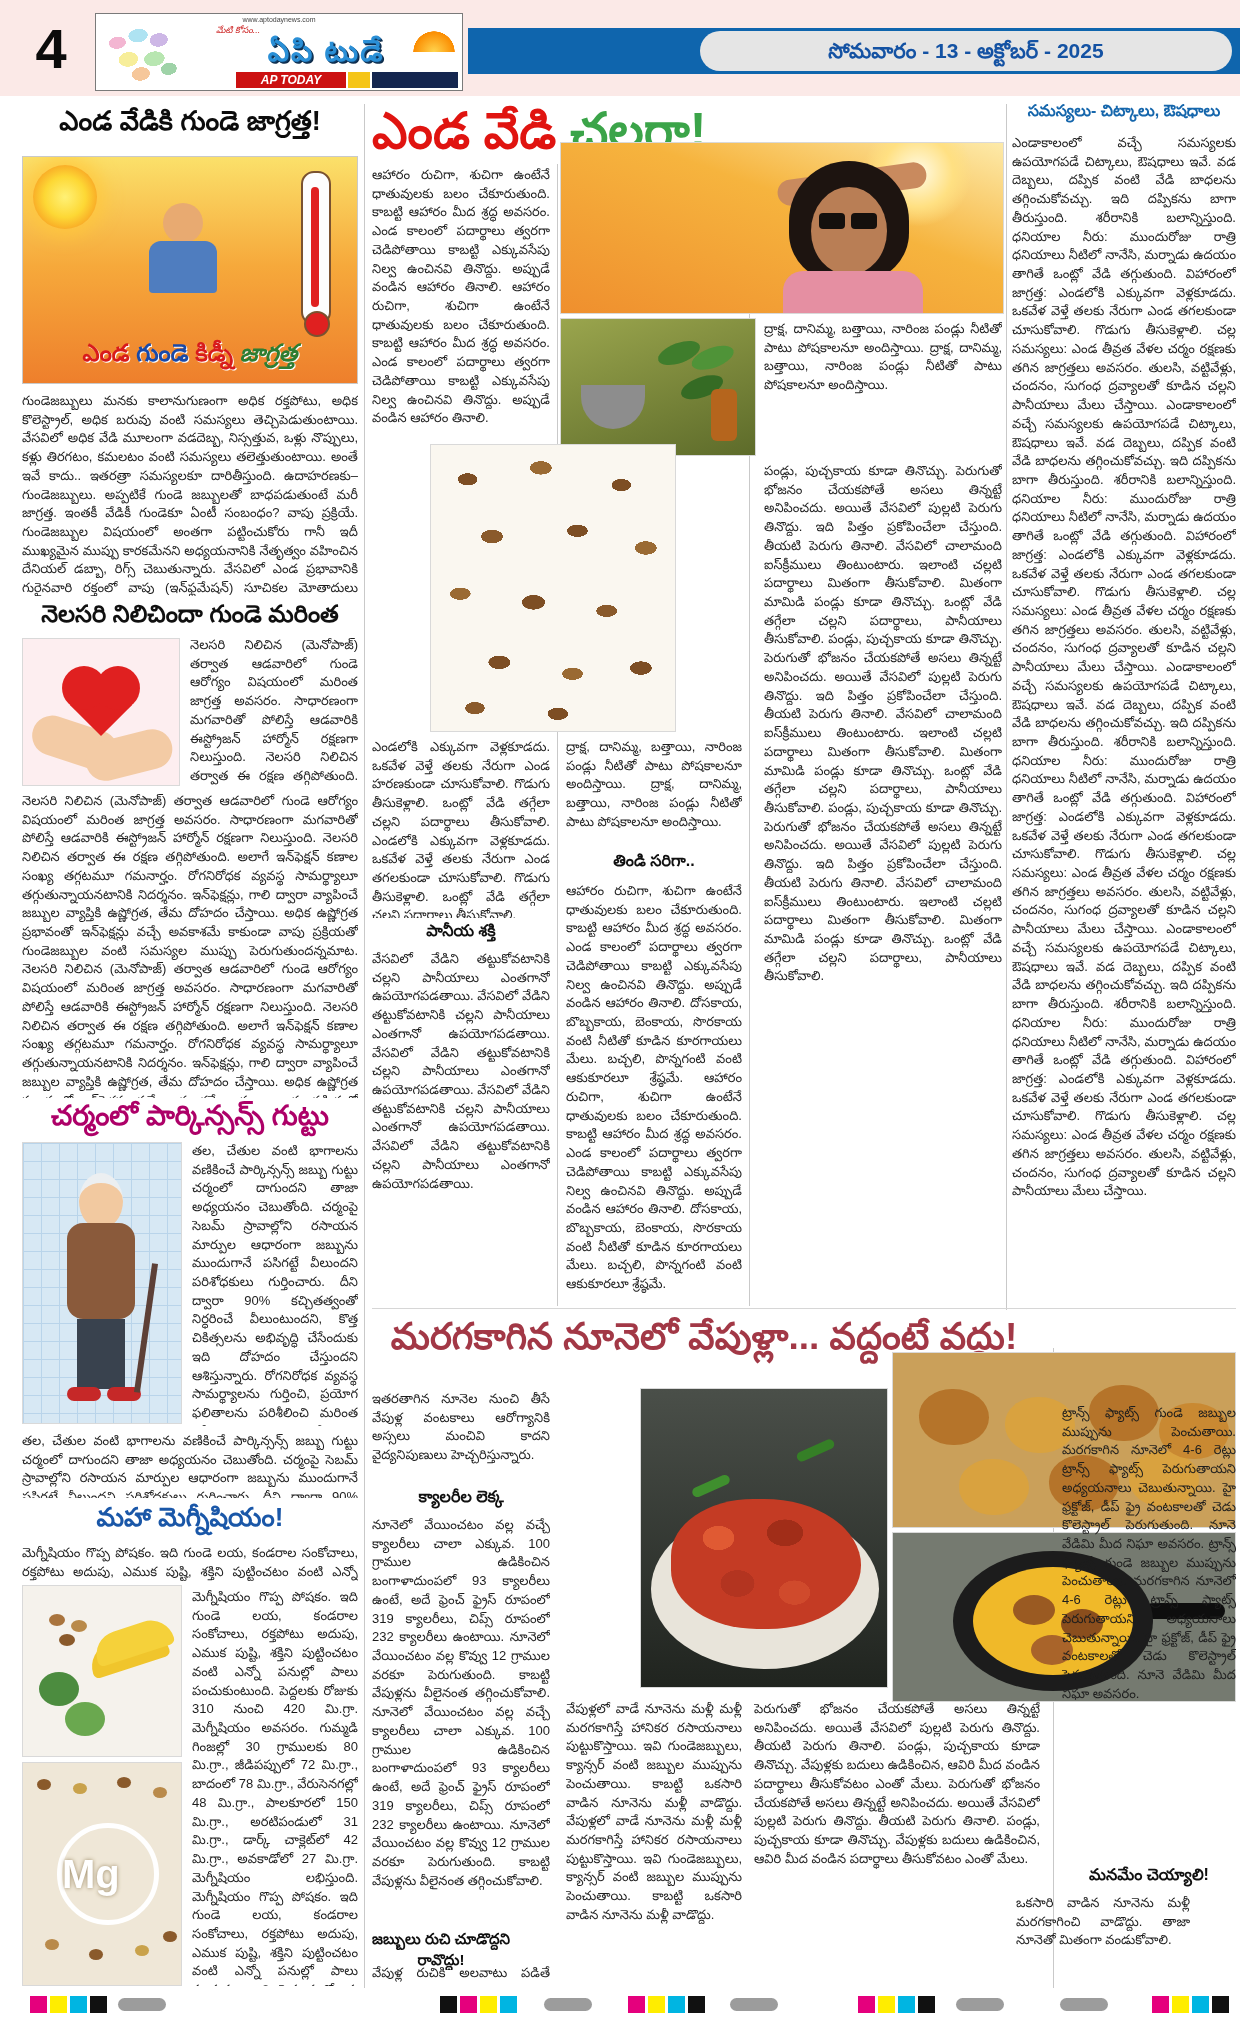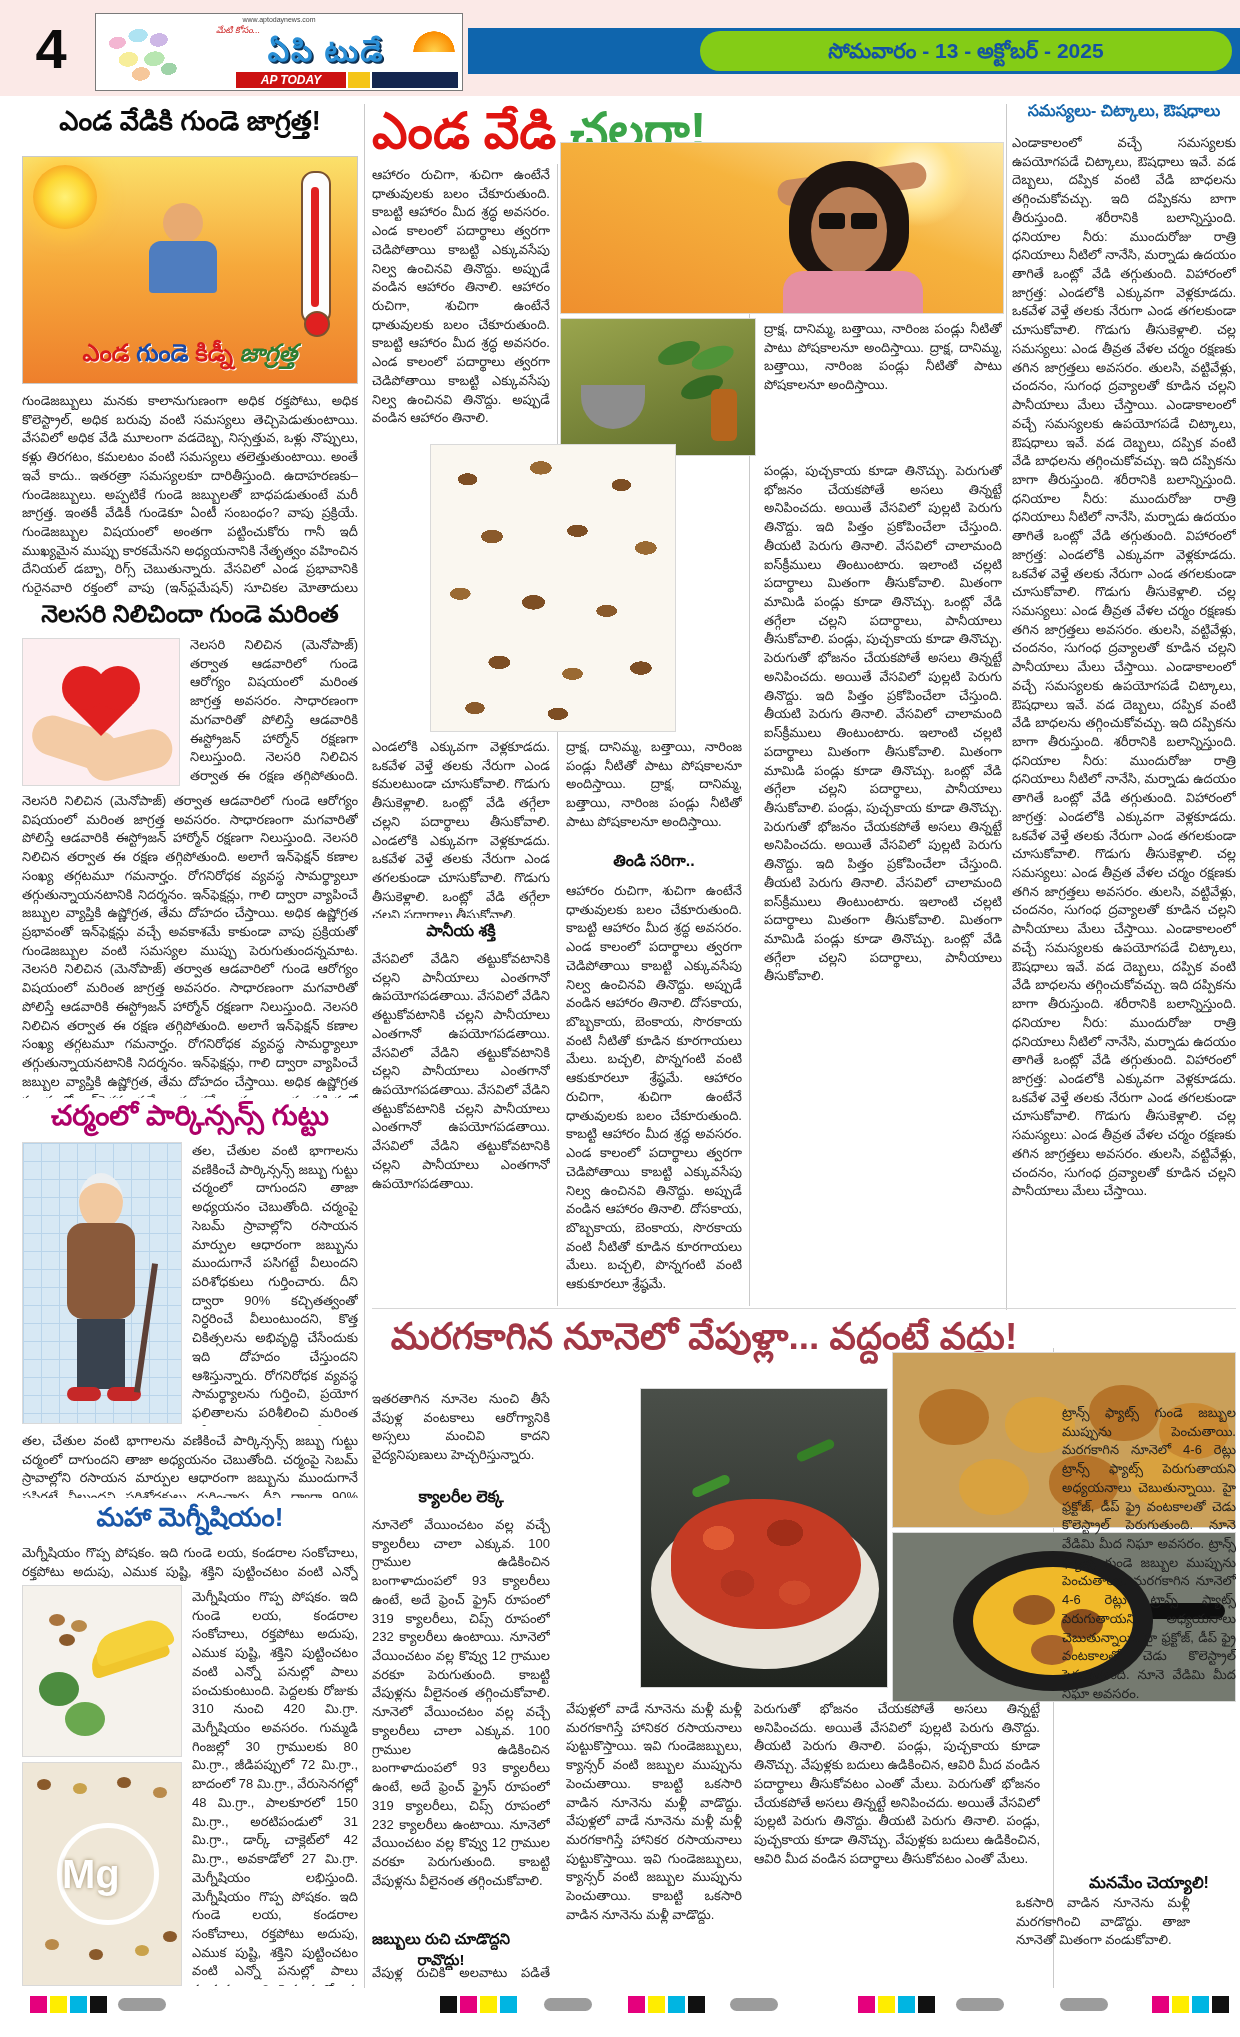--- a/index.html
+++ b/index.html
@@ -131,21 +131,21 @@
     <div id="mh-map"></div>
     <div id="mh-tagline">మేటి కోసం...</div>
     <div id="mh-logo">ఏపి టుడే</div>
     <div id="mh-red">AP TODAY</div>
     <div id="mh-yellow"></div>
     <div id="mh-navy"></div>
     <div id="mh-sun"></div>
   </div>
 
   <div class="abs" id="dateband" style="background: rgb(15, 101, 173);"></div>
-  <div class="abs" id="datepill" style="background: #84cc16; color: rgb(20, 82, 163);">సోమవారం - 13 - అక్టోబర్ - 2025</div>
+  <div class="abs" id="datepill" style="background: #e5e5e5; color: rgb(20, 82, 163);">సోమవారం - 13 - అక్టోబర్ - 2025</div>
 
   <div class="rule-v" style="left:364px;top:104px;height:1884px;"></div>
   <div class="rule-v" style="left:1006px;top:104px;height:1206px;"></div>
   <div class="rule-v" style="left:557px;top:164px;height:1142px;"></div>
   <div class="rule-v" style="left:749px;top:164px;height:1142px;"></div>
   <div class="rule-v" style="left:1053px;top:1348px;height:640px;"></div>
   <div class="rule-h" style="left:372px;top:1308px;width:864px;"></div>
 
   <div class="abs" id="l-a1-title">ఎండ వేడికి గుండె జాగ్రత్త!</div>
 
@@ -219,21 +219,21 @@
   </div>
   <div class="img" id="img-herbs">
     <div class="mortar"></div>
     <div class="leaf"></div>
     <div class="bottle"></div>
   </div>
   <div class="img" id="img-seeds"></div>
 
   <div class="abs body-txt" style="left:372px;top:166px;width:178px;height:272px;">ఆహారం రుచిగా, శుచిగా ఉంటేనే ధాతువులకు బలం చేకూరుతుంది. కాబట్టి ఆహారం మీద శ్రద్ధ అవసరం. ఎండ కాలంలో పదార్థాలు త్వరగా చెడిపోతాయి కాబట్టి ఎక్కువసేపు నిల్వ ఉంచినవి తినొద్దు. అప్పుడే వండిన ఆహారం తినాలి. ఆహారం రుచిగా, శుచిగా ఉంటేనే ధాతువులకు బలం చేకూరుతుంది. కాబట్టి ఆహారం మీద శ్రద్ధ అవసరం. ఎండ కాలంలో పదార్థాలు త్వరగా చెడిపోతాయి కాబట్టి ఎక్కువసేపు నిల్వ ఉంచినవి తినొద్దు. అప్పుడే వండిన ఆహారం తినాలి.</div>
   <div class="abs body-txt" style="left:764px;top:320px;width:238px;height:136px;">ద్రాక్ష, దానిమ్మ, బత్తాయి, నారింజ పండ్లు నీటితో పాటు పోషకాలనూ అందిస్తాయి. ద్రాక్ష, దానిమ్మ, బత్తాయి, నారింజ పండ్లు నీటితో పాటు పోషకాలనూ అందిస్తాయి.</div>
-  <div class="abs body-txt" style="left:372px;top:738px;width:178px;height:180px;">ఎండలోకి ఎక్కువగా వెళ్లకూడదు. ఒకవేళ వెళ్తే తలకు నేరుగా ఎండ కమలటుండా చూసుకోవాలి. గొడుగు తీసుకెళ్లాలి. ఒంట్లో వేడి తగ్గేలా చల్లని పదార్థాలు తీసుకోవాలి. ఎండలోకి ఎక్కువగా వెళ్లకూడదు. ఒకవేళ వెళ్తే తలకు నేరుగా ఎండ తగలకుండా చూసుకోవాలి. గొడుగు తీసుకెళ్లాలి. ఒంట్లో వేడి తగ్గేలా చల్లని పదార్థాలు తీసుకోవాలి.</div>
+  <div class="abs body-txt" style="left:372px;top:738px;width:178px;height:180px;">ఎండలోకి ఎక్కువగా వెళ్లకూడదు. ఒకవేళ వెళ్తే తలకు నేరుగా ఎండ హరణకుండా చూసుకోవాలి. గొడుగు తీసుకెళ్లాలి. ఒంట్లో వేడి తగ్గేలా చల్లని పదార్థాలు తీసుకోవాలి. ఎండలోకి ఎక్కువగా వెళ్లకూడదు. ఒకవేళ వెళ్తే తలకు నేరుగా ఎండ తగలకుండా చూసుకోవాలి. గొడుగు తీసుకెళ్లాలి. ఒంట్లో వేడి తగ్గేలా చల్లని పదార్థాలు తీసుకోవాలి.</div>
   <div class="abs sub" style="left:372px;top:922px;width:178px;height:24px;font-size:16px;">పానీయ శక్తి</div>
   <div class="abs body-txt" style="left:372px;top:950px;width:178px;height:356px;">వేసవిలో వేడిని తట్టుకోవటానికి చల్లని పానీయాలు ఎంతగానో ఉపయోగపడతాయి. వేసవిలో వేడిని తట్టుకోవటానికి చల్లని పానీయాలు ఎంతగానో ఉపయోగపడతాయి. వేసవిలో వేడిని తట్టుకోవటానికి చల్లని పానీయాలు ఎంతగానో ఉపయోగపడతాయి. వేసవిలో వేడిని తట్టుకోవటానికి చల్లని పానీయాలు ఎంతగానో ఉపయోగపడతాయి. వేసవిలో వేడిని తట్టుకోవటానికి చల్లని పానీయాలు ఎంతగానో ఉపయోగపడతాయి.</div>
   <div class="abs body-txt" style="left:566px;top:738px;width:176px;height:110px;">ద్రాక్ష, దానిమ్మ, బత్తాయి, నారింజ పండ్లు నీటితో పాటు పోషకాలనూ అందిస్తాయి. ద్రాక్ష, దానిమ్మ, బత్తాయి, నారింజ పండ్లు నీటితో పాటు పోషకాలనూ అందిస్తాయి.</div>
   <div class="abs sub" style="left:566px;top:852px;width:176px;height:24px;font-size:16px;">తిండి సరిగా..</div>
   <div class="abs body-txt" style="left:566px;top:882px;width:176px;height:424px;">ఆహారం రుచిగా, శుచిగా ఉంటేనే ధాతువులకు బలం చేకూరుతుంది. కాబట్టి ఆహారం మీద శ్రద్ధ అవసరం. ఎండ కాలంలో పదార్థాలు త్వరగా చెడిపోతాయి కాబట్టి ఎక్కువసేపు నిల్వ ఉంచినవి తినొద్దు. అప్పుడే వండిన ఆహారం తినాలి. దోసకాయ, బొబ్బకాయ, బెంకాయ, సొరకాయ వంటి నీటితో కూడిన కూరగాయలు మేలు. బచ్చలి, పొన్నగంటి వంటి ఆకుకూరలూ శ్రేష్ఠమే. ఆహారం రుచిగా, శుచిగా ఉంటేనే ధాతువులకు బలం చేకూరుతుంది. కాబట్టి ఆహారం మీద శ్రద్ధ అవసరం. ఎండ కాలంలో పదార్థాలు త్వరగా చెడిపోతాయి కాబట్టి ఎక్కువసేపు నిల్వ ఉంచినవి తినొద్దు. అప్పుడే వండిన ఆహారం తినాలి. దోసకాయ, బొబ్బకాయ, బెంకాయ, సొరకాయ వంటి నీటితో కూడిన కూరగాయలు మేలు. బచ్చలి, పొన్నగంటి వంటి ఆకుకూరలూ శ్రేష్ఠమే.</div>
   <div class="abs body-txt" style="left:764px;top:462px;width:238px;height:844px;">పండ్లు, పుచ్చకాయ కూడా తినొచ్చు. పెరుగుతో భోజనం చేయకపోతే అసలు తిన్నట్టే అనిపించదు. అయితే వేసవిలో పుల్లటి పెరుగు తినొద్దు. ఇది పిత్తం ప్రకోపించేలా చేస్తుంది. తీయటి పెరుగు తినాలి. వేసవిలో చాలామంది ఐస్‌క్రీములు తింటుంటారు. ఇలాంటి చల్లటి పదార్థాలు మితంగా తీసుకోవాలి. మితంగా మామిడి పండ్లు కూడా తినొచ్చు. ఒంట్లో వేడి తగ్గేలా చల్లని పదార్థాలు, పానీయాలు తీసుకోవాలి. పండ్లు, పుచ్చకాయ కూడా తినొచ్చు. పెరుగుతో భోజనం చేయకపోతే అసలు తిన్నట్టే అనిపించదు. అయితే వేసవిలో పుల్లటి పెరుగు తినొద్దు. ఇది పిత్తం ప్రకోపించేలా చేస్తుంది. తీయటి పెరుగు తినాలి. వేసవిలో చాలామంది ఐస్‌క్రీములు తింటుంటారు. ఇలాంటి చల్లటి పదార్థాలు మితంగా తీసుకోవాలి. మితంగా మామిడి పండ్లు కూడా తినొచ్చు. ఒంట్లో వేడి తగ్గేలా చల్లని పదార్థాలు, పానీయాలు తీసుకోవాలి. పండ్లు, పుచ్చకాయ కూడా తినొచ్చు. పెరుగుతో భోజనం చేయకపోతే అసలు తిన్నట్టే అనిపించదు. అయితే వేసవిలో పుల్లటి పెరుగు తినొద్దు. ఇది పిత్తం ప్రకోపించేలా చేస్తుంది. తీయటి పెరుగు తినాలి. వేసవిలో చాలామంది ఐస్‌క్రీములు తింటుంటారు. ఇలాంటి చల్లటి పదార్థాలు మితంగా తీసుకోవాలి. మితంగా మామిడి పండ్లు కూడా తినొచ్చు. ఒంట్లో వేడి తగ్గేలా చల్లని పదార్థాలు, పానీయాలు తీసుకోవాలి.</div>
 
   <div class="abs sub" id="r-header" style="color: rgb(21, 102, 172);">సమస్యలు- చిట్కాలు, ఔషధాలు</div>
   <div class="abs body-txt" style="left:1012px;top:134px;width:224px;height:1172px;">ఎండాకాలంలో వచ్చే సమస్యలకు ఉపయోగపడే చిట్కాలు, ఔషధాలు ఇవే. వడ దెబ్బలు, దప్పిక వంటి వేడి బాధలను తగ్గించుకోవచ్చు. ఇది దప్పికను బాగా తీరుస్తుంది. శరీరానికి బలాన్నిస్తుంది. ధనియాల నీరు: ముందురోజు రాత్రి ధనియాలు నీటిలో నానేసి, మర్నాడు ఉదయం తాగితే ఒంట్లో వేడి తగ్గుతుంది. విహారంలో జాగ్రత్త: ఎండలోకి ఎక్కువగా వెళ్లకూడదు. ఒకవేళ వెళ్తే తలకు నేరుగా ఎండ తగలకుండా చూసుకోవాలి. గొడుగు తీసుకెళ్లాలి. చల్ల సమస్యలు: ఎండ తీవ్రత వేళల చర్మం రక్షణకు తగిన జాగ్రత్తలు అవసరం. తులసి, వట్టివేళ్లు, చందనం, సుగంధ ద్రవ్యాలతో కూడిన చల్లని పానీయాలు మేలు చేస్తాయి. ఎండాకాలంలో వచ్చే సమస్యలకు ఉపయోగపడే చిట్కాలు, ఔషధాలు ఇవే. వడ దెబ్బలు, దప్పిక వంటి వేడి బాధలను తగ్గించుకోవచ్చు. ఇది దప్పికను బాగా తీరుస్తుంది. శరీరానికి బలాన్నిస్తుంది. ధనియాల నీరు: ముందురోజు రాత్రి ధనియాలు నీటిలో నానేసి, మర్నాడు ఉదయం తాగితే ఒంట్లో వేడి తగ్గుతుంది. విహారంలో జాగ్రత్త: ఎండలోకి ఎక్కువగా వెళ్లకూడదు. ఒకవేళ వెళ్తే తలకు నేరుగా ఎండ తగలకుండా చూసుకోవాలి. గొడుగు తీసుకెళ్లాలి. చల్ల సమస్యలు: ఎండ తీవ్రత వేళల చర్మం రక్షణకు తగిన జాగ్రత్తలు అవసరం. తులసి, వట్టివేళ్లు, చందనం, సుగంధ ద్రవ్యాలతో కూడిన చల్లని పానీయాలు మేలు చేస్తాయి. ఎండాకాలంలో వచ్చే సమస్యలకు ఉపయోగపడే చిట్కాలు, ఔషధాలు ఇవే. వడ దెబ్బలు, దప్పిక వంటి వేడి బాధలను తగ్గించుకోవచ్చు. ఇది దప్పికను బాగా తీరుస్తుంది. శరీరానికి బలాన్నిస్తుంది. ధనియాల నీరు: ముందురోజు రాత్రి ధనియాలు నీటిలో నానేసి, మర్నాడు ఉదయం తాగితే ఒంట్లో వేడి తగ్గుతుంది. విహారంలో జాగ్రత్త: ఎండలోకి ఎక్కువగా వెళ్లకూడదు. ఒకవేళ వెళ్తే తలకు నేరుగా ఎండ తగలకుండా చూసుకోవాలి. గొడుగు తీసుకెళ్లాలి. చల్ల సమస్యలు: ఎండ తీవ్రత వేళల చర్మం రక్షణకు తగిన జాగ్రత్తలు అవసరం. తులసి, వట్టివేళ్లు, చందనం, సుగంధ ద్రవ్యాలతో కూడిన చల్లని పానీయాలు మేలు చేస్తాయి. ఎండాకాలంలో వచ్చే సమస్యలకు ఉపయోగపడే చిట్కాలు, ఔషధాలు ఇవే. వడ దెబ్బలు, దప్పిక వంటి వేడి బాధలను తగ్గించుకోవచ్చు. ఇది దప్పికను బాగా తీరుస్తుంది. శరీరానికి బలాన్నిస్తుంది. ధనియాల నీరు: ముందురోజు రాత్రి ధనియాలు నీటిలో నానేసి, మర్నాడు ఉదయం తాగితే ఒంట్లో వేడి తగ్గుతుంది. విహారంలో జాగ్రత్త: ఎండలోకి ఎక్కువగా వెళ్లకూడదు. ఒకవేళ వెళ్తే తలకు నేరుగా ఎండ తగలకుండా చూసుకోవాలి. గొడుగు తీసుకెళ్లాలి. చల్ల సమస్యలు: ఎండ తీవ్రత వేళల చర్మం రక్షణకు తగిన జాగ్రత్తలు అవసరం. తులసి, వట్టివేళ్లు, చందనం, సుగంధ ద్రవ్యాలతో కూడిన చల్లని పానీయాలు మేలు చేస్తాయి.</div>
 
@@ -256,21 +256,21 @@
   </div>
 
   <div class="abs body-txt" style="left:372px;top:1390px;width:178px;height:94px;">ఇతరతాగిన నూనెల నుంచి తీసే వేపుళ్ల వంటకాలు ఆరోగ్యానికి అస్సలు మంచివి కాదని వైద్యనిపుణులు హెచ్చరిస్తున్నారు.</div>
   <div class="abs sub" style="left:372px;top:1488px;width:178px;height:24px;font-size:16px;">క్యాలరీల లెక్క</div>
   <div class="abs body-txt" style="left:372px;top:1516px;width:178px;height:410px;">నూనెలో వేయించటం వల్ల వచ్చే క్యాలరీలు చాలా ఎక్కువ. 100 గ్రాముల ఉడికించిన బంగాళాదుంపలో 93 క్యాలరీలు ఉంటే, అదే ఫ్రెంచ్ ఫ్రైస్ రూపంలో 319 క్యాలరీలు, చిప్స్ రూపంలో 232 క్యాలరీలు ఉంటాయి. నూనెలో వేయించటం వల్ల కొవ్వు 12 గ్రాముల వరకూ పెరుగుతుంది. కాబట్టి వేపుళ్లను వీలైనంత తగ్గించుకోవాలి. నూనెలో వేయించటం వల్ల వచ్చే క్యాలరీలు చాలా ఎక్కువ. 100 గ్రాముల ఉడికించిన బంగాళాదుంపలో 93 క్యాలరీలు ఉంటే, అదే ఫ్రెంచ్ ఫ్రైస్ రూపంలో 319 క్యాలరీలు, చిప్స్ రూపంలో 232 క్యాలరీలు ఉంటాయి. నూనెలో వేయించటం వల్ల కొవ్వు 12 గ్రాముల వరకూ పెరుగుతుంది. కాబట్టి వేపుళ్లను వీలైనంత తగ్గించుకోవాలి.</div>
   <div class="abs sub" style="left:352px;top:1930px;width:178px;height:40px;font-size:15px;">జబ్బులు రుచి చూడొద్దని రావొద్దు!</div>
   <div class="abs body-txt" style="left:372px;top:1964px;width:178px;height:22px;">వేపుళ్ల రుచికి అలవాటు పడితే జబ్బుల ముప్పు పెరుగుతుంది.</div>
   <div class="abs body-txt" style="left:566px;top:1700px;width:176px;height:286px;">వేపుళ్లలో వాడే నూనెను మళ్లీ మళ్లీ మరగకాగిస్తే హానికర రసాయనాలు పుట్టుకొస్తాయి. ఇవి గుండెజబ్బులు, క్యాన్సర్ వంటి జబ్బుల ముప్పును పెంచుతాయి. కాబట్టి ఒకసారి వాడిన నూనెను మళ్లీ వాడొద్దు. వేపుళ్లలో వాడే నూనెను మళ్లీ మళ్లీ మరగకాగిస్తే హానికర రసాయనాలు పుట్టుకొస్తాయి. ఇవి గుండెజబ్బులు, క్యాన్సర్ వంటి జబ్బుల ముప్పును పెంచుతాయి. కాబట్టి ఒకసారి వాడిన నూనెను మళ్లీ వాడొద్దు.</div>
   <div class="abs body-txt" style="left:754px;top:1700px;width:286px;height:286px;">పెరుగుతో భోజనం చేయకపోతే అసలు తిన్నట్టే అనిపించదు. అయితే వేసవిలో పుల్లటి పెరుగు తినొద్దు. తీయటి పెరుగు తినాలి. పండ్లు, పుచ్చకాయ కూడా తినొచ్చు. వేపుళ్లకు బదులు ఉడికించిన, ఆవిరి మీద వండిన పదార్థాలు తీసుకోవటం ఎంతో మేలు. పెరుగుతో భోజనం చేయకపోతే అసలు తిన్నట్టే అనిపించదు. అయితే వేసవిలో పుల్లటి పెరుగు తినొద్దు. తీయటి పెరుగు తినాలి. పండ్లు, పుచ్చకాయ కూడా తినొచ్చు. వేపుళ్లకు బదులు ఉడికించిన, ఆవిరి మీద వండిన పదార్థాలు తీసుకోవటం ఎంతో మేలు.</div>
   <div class="abs body-txt" style="left:1062px;top:1404px;width:174px;height:458px;">ట్రాన్స్ ఫ్యాట్స్ గుండె జబ్బుల ముప్పును పెంచుతాయి. మరగకాగిన నూనెలో 4-6 రెట్లు ట్రాన్స్ ఫ్యాట్స్ పెరుగుతాయని అధ్యయనాలు చెబుతున్నాయి. హై ఫ్రక్టోజ్, డీప్ ఫ్రై వంటకాలతో చెడు కొలెస్ట్రాల్ పెరుగుతుంది. నూనె వేడిమి మీద నిఘా అవసరం. ట్రాన్స్ ఫ్యాట్స్ గుండె జబ్బుల ముప్పును పెంచుతాయి. మరగకాగిన నూనెలో 4-6 రెట్లు ట్రాన్స్ ఫ్యాట్స్ పెరుగుతాయని అధ్యయనాలు చెబుతున్నాయి. హై ఫ్రక్టోజ్, డీప్ ఫ్రై వంటకాలతో చెడు కొలెస్ట్రాల్ పెరుగుతుంది. నూనె వేడిమి మీద నిఘా అవసరం.</div>
-  <div class="abs sub" style="left:1062px;top:1866px;width:174px;height:24px;font-size:16px;margin-top:8px;">మనమేం చెయ్యాలి!</div>
+  <div class="abs sub" style="left:1062px;top:1866px;width:174px;height:24px;font-size:16px;">మనమేం చెయ్యాలి!</div>
   <div class="abs body-txt" style="left:1016px;top:1894px;width:174px;height:92px;">ఒకసారి వాడిన నూనెను మళ్లీ మరగకాగించి వాడొద్దు. తాజా నూనెతో మితంగా వండుకోవాలి.</div>
 
   <div class="cmyk" style="left:30px;">
       <i style="background: rgb(229, 0, 125);"></i>
       <i style="background: rgb(255, 237, 0);"></i>
       <i style="background: rgb(0, 181, 226);"></i>
       <i style="background: rgb(17, 17, 17);"></i>
     </div>
   <div class="pill" style="left: 118px; background: rgb(156, 156, 156);"></div>
   <div class="cmyk" style="left:440px;">

